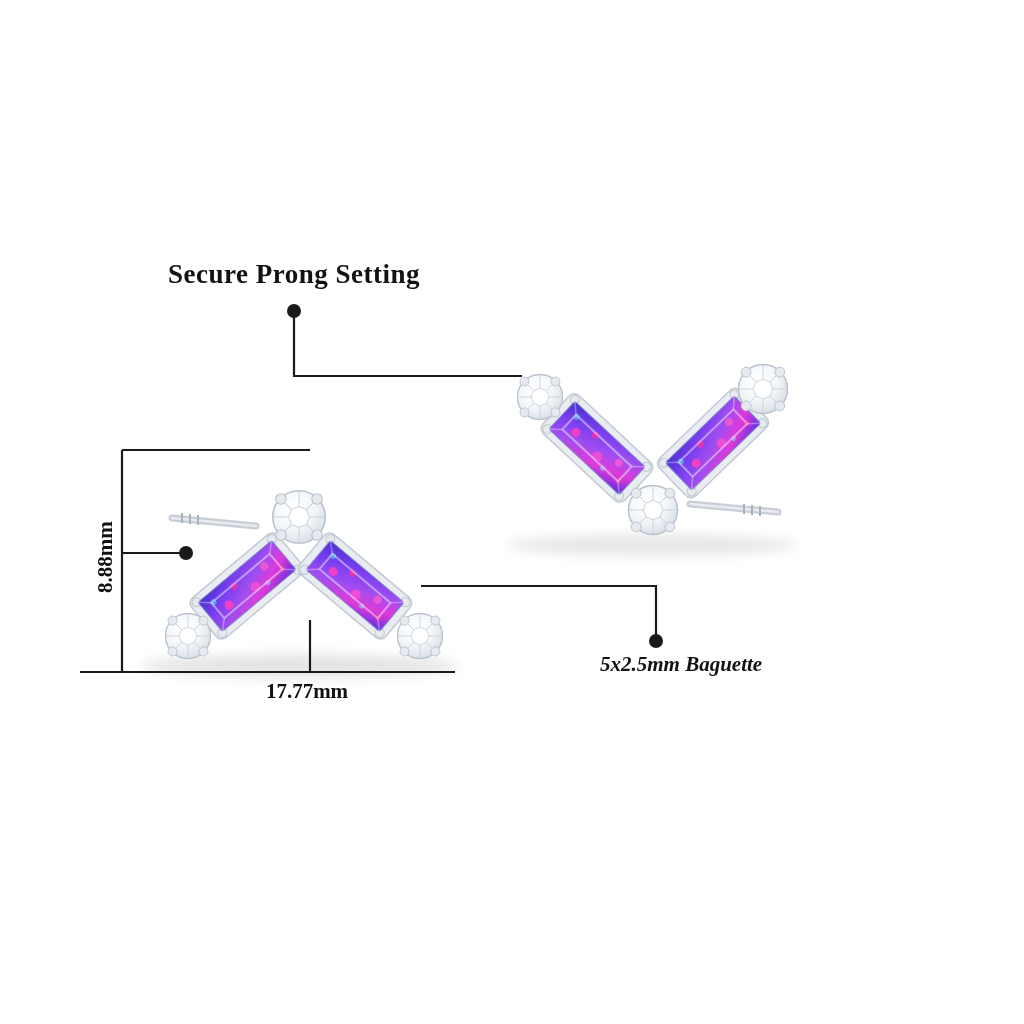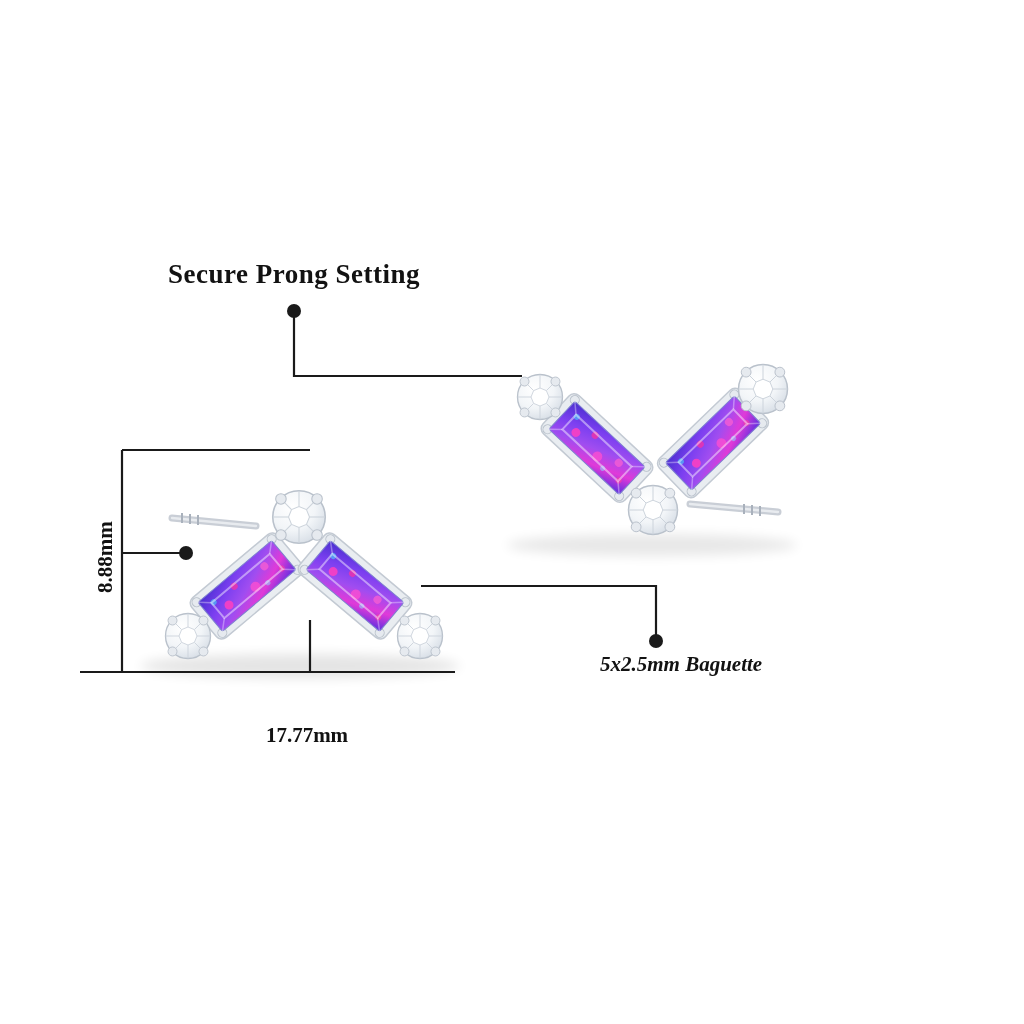--- a/index.html
+++ b/index.html
@@ -37,21 +37,20 @@
     left: 105px;
     top: 557px;
     font-size: 21px;
     transform: translate(-50%, -50%) rotate(-90deg);
   }
   .label-width {
     left: 307px;
     top: 679px;
     font-size: 21px;
     transform: translateX(-50%);
-    margin-top: 44px;
   }
   .label-baguette {
     left: 600px;
     top: 652px;
     font-size: 21px;
     font-style: italic;
   }
 </style>
 </head>
 <body>

